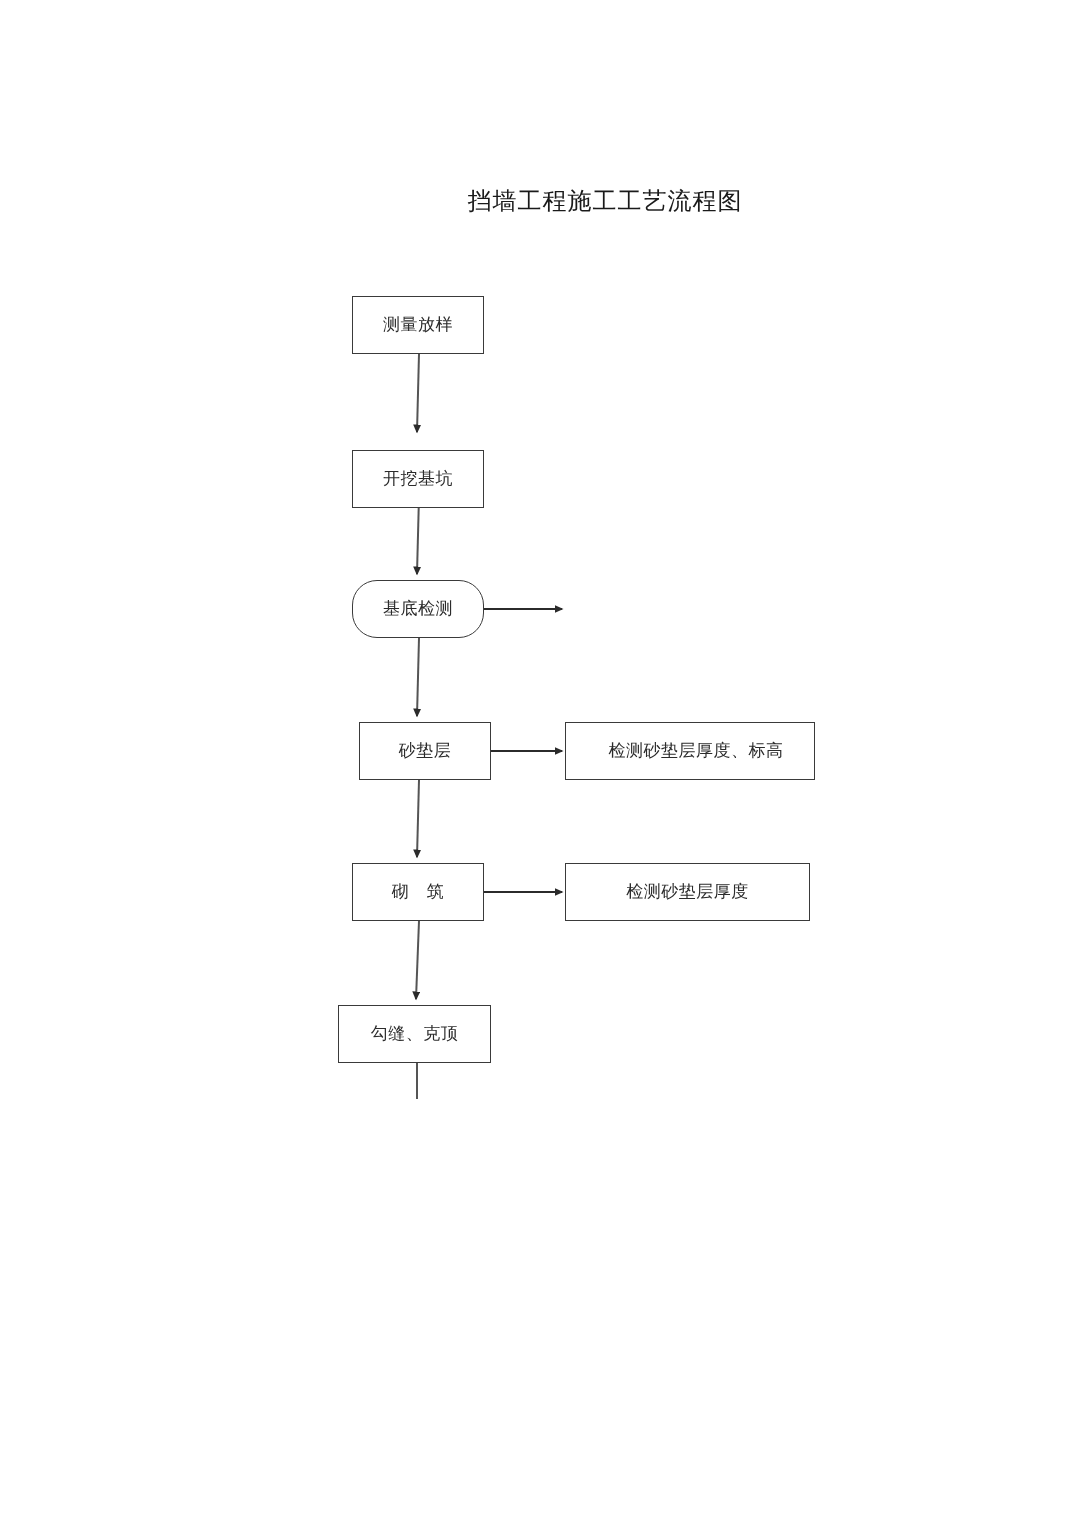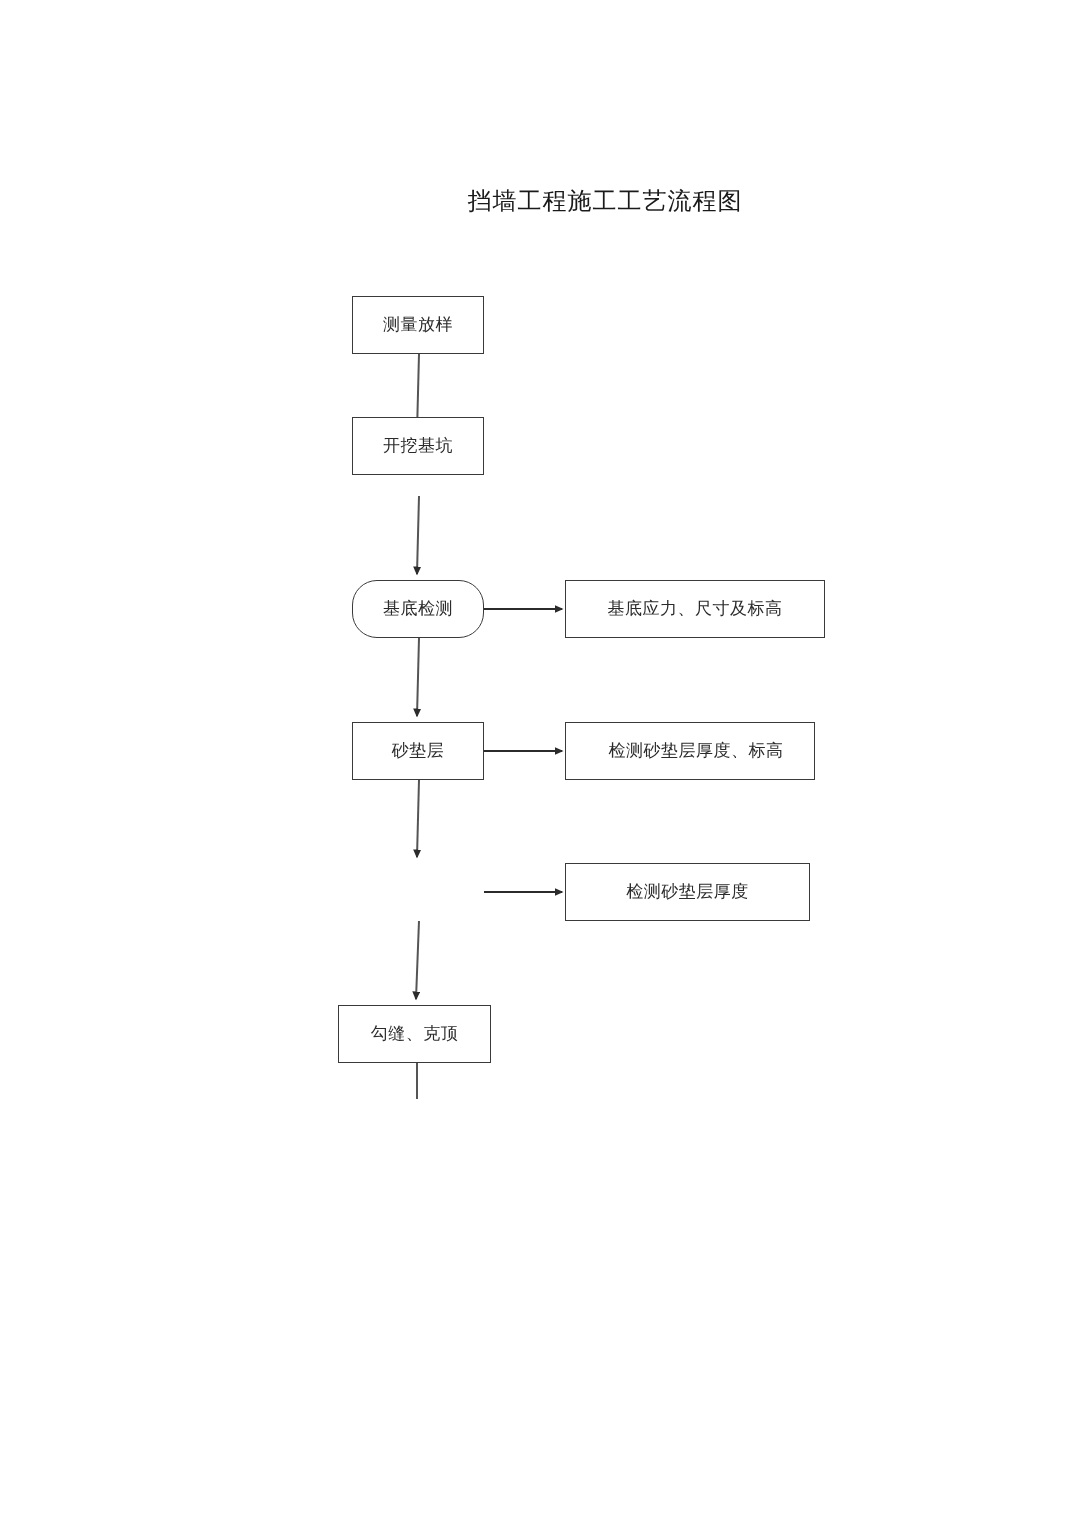--- a/index.html
+++ b/index.html
@@ -101,44 +101,44 @@
 
     <line x1="484" y1="751" x2="562" y2="751" stroke="#2b2b2b" stroke-width="2" marker-end="url(#arrowhead)"></line>
 
     <line x1="484" y1="892" x2="562" y2="892" stroke="#2b2b2b" stroke-width="2" marker-end="url(#arrowhead)"></line>
   </svg>
 
   <div class="node main-node" style="top:296px;">
     <span class="node-label">测量放样</span>
   </div>
 
-  <div class="node main-node" style="top:417px;">
+  <div class="node main-node" style="top:450px;">
     <span class="node-label">开挖基坑</span>
   </div>
 
   <div class="node main-node" style="top:580px;border-radius:25px;">
     <span class="node-label">基底检测</span>
   </div>
 
-  <div class="node main-node" style="top:722px;">
+  <div class="node main-node" style="top:722px;margin-left:7px;">
     <span class="node-label">砂垫层</span>
   </div>
 
+  <div class="node main-node" style="top:863px;">
+    <span class="node-label">砌　筑</span>
+  </div>
 
   <div class="node" style="left:338px; top:1005px; width:153px; height:58px;font-family:Liberation Serif, serif;">
     <span class="node-label">勾缝、克顶</span>
   </div>
 
   <div class="node main-node" style="top:1118px;font-style:italic;">
     <span class="node-label">验　收</span>
   </div>
 
-  <div class="node side-node" style="top:580px; width:260px;">
-    <span class="node-label">基底应力、尺寸及标高</span>
-  </div>
 
   <div class="node side-node" style="top:722px; width:250px;padding-left:12px;">
     <span class="node-label">检测砂垫层厚度、标高</span>
   </div>
 
   <div class="node side-node" style="top:863px; width:245px;">
     <span class="node-label">检测砂垫层厚度</span>
   </div>
 
 </div>

